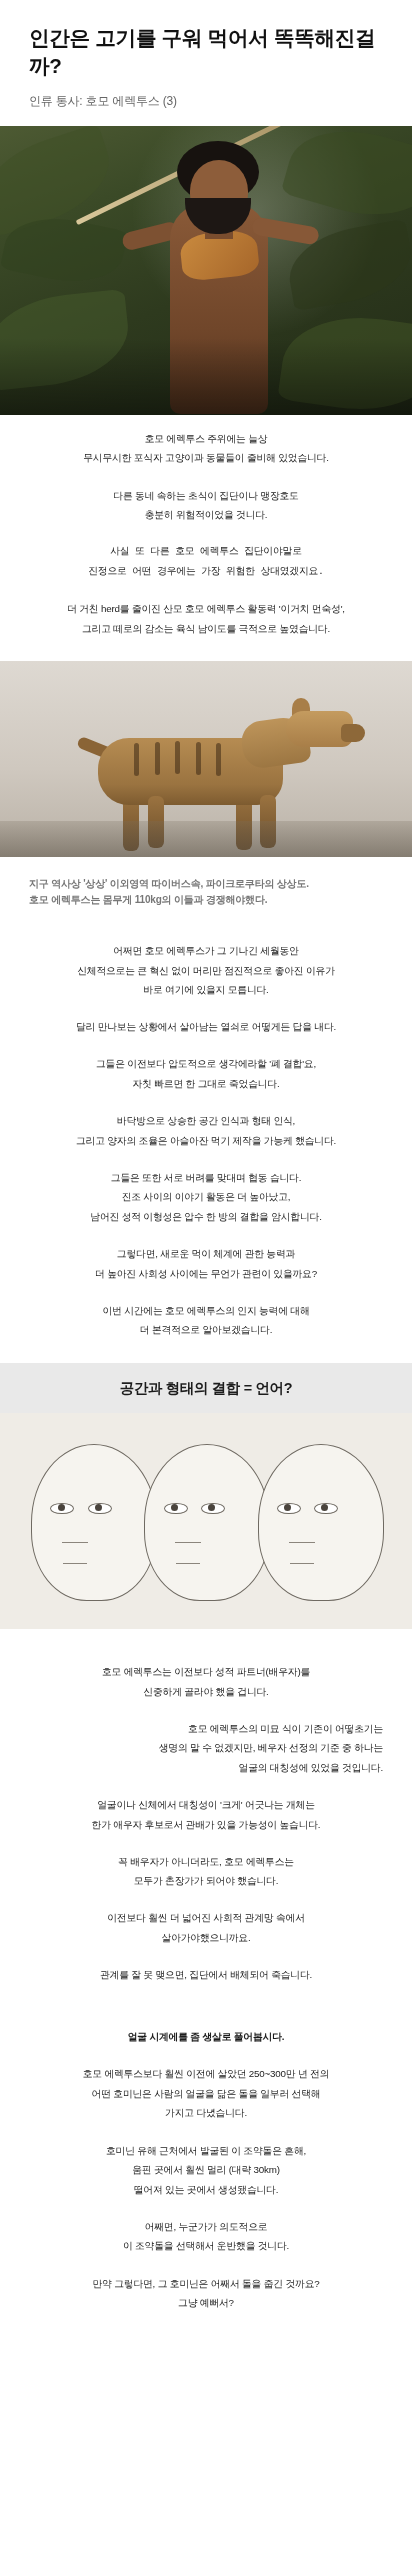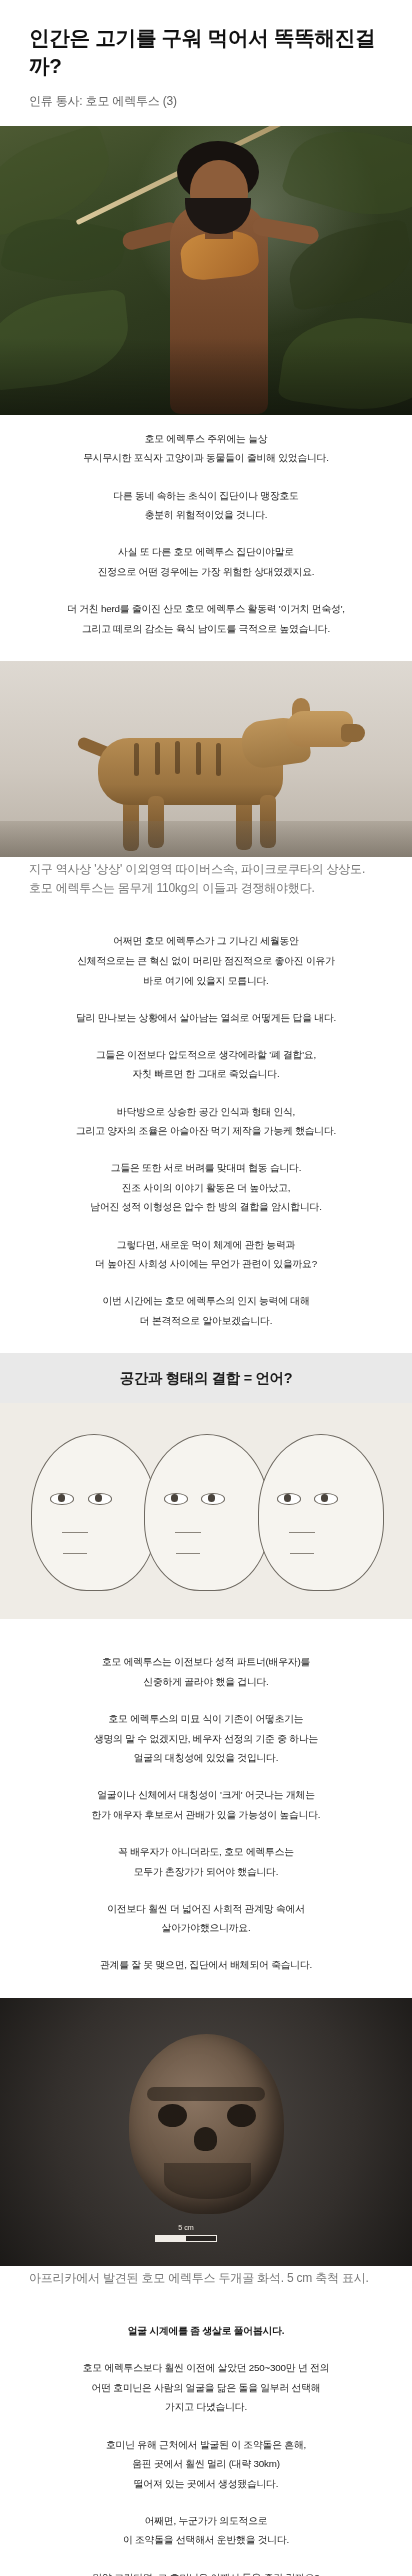--- a/index.html
+++ b/index.html
@@ -47,25 +47,26 @@
   .figure {
     margin: 0 0 13.4px 0;
     width: 412px;
   }
   .figure .frame {
     width: 412px;
     position: relative;
     overflow: hidden;
   }
   .caption {
-    font-size: 12px;
+    font-size: 10px;
     color: #777777;
     letter-spacing: -0.2px;
-    padding: 3px 29px 0 29px;
+    padding: 19px 29px 0 29px;
     line-height: 1.6;
+    font-weight: bold;
   }
 
   
   .photo-hunter {
     height: 289px;
     background:
       radial-gradient(circle at 62% 30%, rgba(255,255,255,0.22) 0%, rgba(255,255,255,0) 38%),
       linear-gradient(160deg, #4d5a33 0%, #3b4a27 25%, #2e3a1e 55%, #222b17 100%);
     position: relative;
   }
@@ -383,21 +384,21 @@
       <div class="ph-beard"></div>
       <div class="ph-shadow"></div>
     </div>
   </div>
 
   <div class="body">
     <p class="para" style="white-space: pre-line; margin-top: 12px;">호모 에렉투스 주위에는 늘상
 무시무시한 포식자 고양이과 동물들이 줄비해 있었습니다.</p>
     <p class="para" style="white-space: pre-line;">다른 동네 속하는 초식이 집단이나 맹장호도
 충분히 위험적이었을 것니다.</p>
-    <p class="para" style="white-space: pre-line;">사실 또 다른 호모 에렉투스 집단이야말로
+    <p class="para" style="white-space: pre-line; font-family: Liberation Mono, monospace;">사실 또 다른 호모 에렉투스 집단이야말로
 진정으로 어떤 경우에는 가장 위험한 상대였겠지요.</p>
     <p class="para last" style="white-space: pre-line;">더 거친 herd를 줄이진 산모 호모 에렉투스 활동력 '이거치 먼숙성',
 그리고 떼로의 감소는 육식 남이도를 극적으로 높였습니다.</p>
   </div>
 
   <div class="figure">
     <div class="frame photo-hyena">
       <div class="hy-tail"></div>
       <div class="hy-leg l1"></div>
       <div class="hy-leg l3"></div>
@@ -470,47 +471,32 @@
       <div class="sk-line" style="left:289px; top:129px; width:26px;"></div>
       <div class="sk-line" style="left:290px; top:150px; width:24px;"></div>
     </div>
   </div>
 
   <div class="spacer-m"></div>
 
   <div class="body">
     <p class="para" style="white-space: pre-line;">호모 에렉투스는 이전보다 성적 파트너(배우자)를
 신중하게 골라야 했을 겁니다.</p>
-    <p class="para" style="white-space: pre-line;">호모 에렉투스의 미묘 식이 기존이 어떻초기는
+    <p class="para" style="white-space: pre-line; text-align: right;">호모 에렉투스의 미묘 식이 기존이 어떻초기는
 생명의 말 수 없겠지만, 베우자 선정의 기준 중 하나는
 얼굴의 대칭성에 있었을 것입니다.</p>
     <p class="para" style="white-space: pre-line;">얼굴이나 신체에서 대칭성이 '크게' 어긋나는 개체는
 한가 애우자 후보로서 관배가 있을 가능성이 높습니다.</p>
     <p class="para" style="white-space: pre-line;">꼭 배우자가 아니더라도, 호모 에렉투스는
 모두가 촌장가가 되어야 했습니다.</p>
     <p class="para" style="white-space: pre-line;">이전보다 훨씬 더 넓어진 사회적 관계망 속에서
 살아가야했으니까요.</p>
     <p class="para last" style="white-space: pre-line;">관계를 잘 못 맺으면, 집단에서 배체되어 죽습니다.</p>
   </div>
 
-  <div class="figure">
-    <div class="frame photo-fossil">
-      <div class="fo-skull"></div>
-      <div class="fo-brow"></div>
-      <div class="fo-eye" style="left:158px; top:106px;"></div>
-      <div class="fo-eye" style="left:227px; top:106px;"></div>
-      <div class="fo-nose"></div>
-      <div class="fo-jaw"></div>
-      <div class="scalebar">
-        <span>5 cm</span>
-        <div class="bar"></div>
-      </div>
-    </div>
-    <div class="caption" style="white-space:pre-line;">아프리카에서 발견된 호모 에렉투스 두개골 화석. 5 cm 축척 표시.</div>
-  </div>
 
   <div class="spacer-m"></div>
 
   <div class="body">
     <p class="para" style="white-space: pre-line; font-weight: bold;">얼굴 시계에를 좀 생살로 풀어봅시다.</p>
     <p class="para" style="white-space: pre-line;">호모 에렉투스보다 훨씬 이전에 살았던 250~300만 년 전의
 어떤 호미닌은 사람의 얼굴을 닮은 돌을 일부러 선택해
 가지고 다녔습니다.</p>
     <p class="para" style="white-space: pre-line;">호미닌 유해 근처에서 발굴된 이 조약돌은 흔해,
 움핀 곳에서 훨씬 멀리 (대략 30km)

